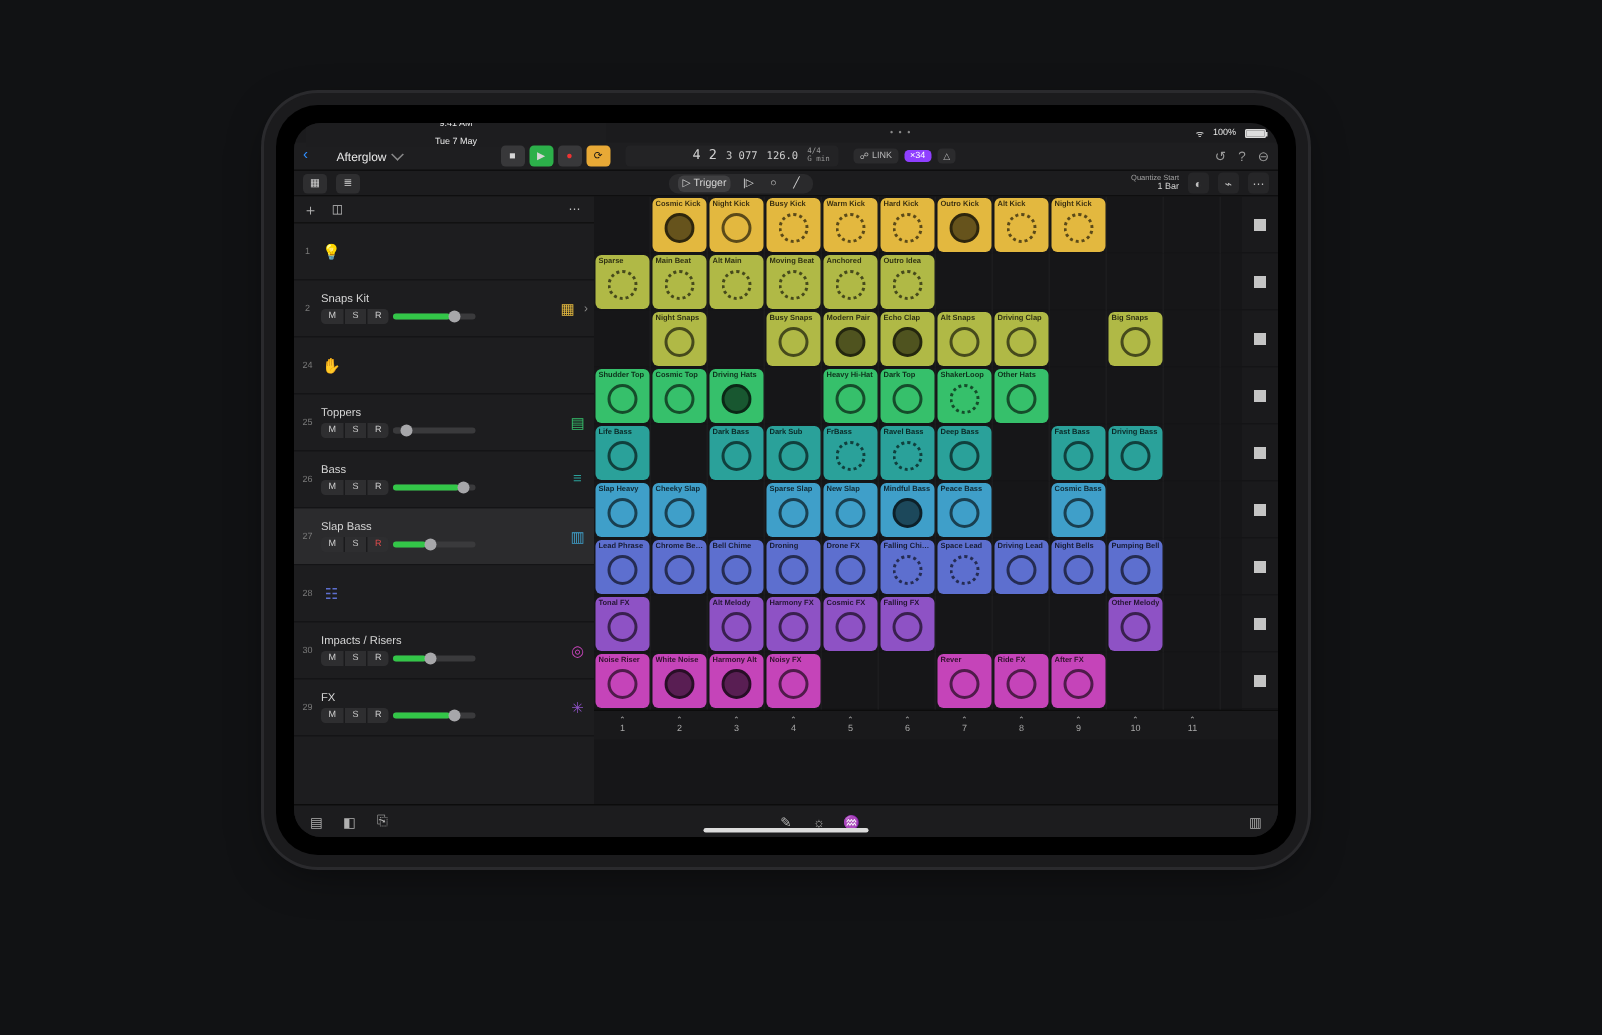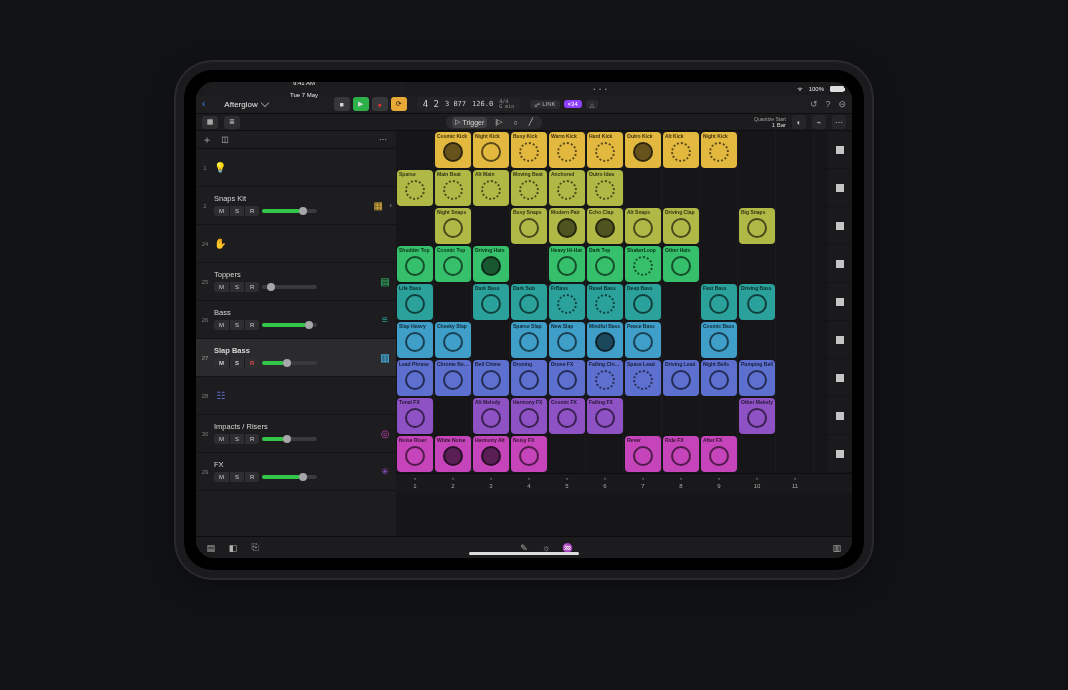--- a/index.html
+++ b/index.html
@@ -23,21 +23,21 @@
   .nav { display:flex; align-items:center; height:18px; padding:0 6px; gap:6px; font-size:8px; background:#1e1e20;}
   .back { color:#2f8eff; font-size:10px; line-height:1; }
   .title { color:#e8e8e8; font-weight:500; display:flex; align-items:center; gap:4px;margin-left:13px;}
   .chev{ width:6px;height:6px;border:1px solid #8a8a8a;border-top:none;border-left:none;transform:rotate(45deg);margin-top:-2px;}
   .transport { display:flex; align-items:center; gap:3px; margin-left:60px;}
   .tbtn { width:16px; height:14px; background:#38383a; border-radius:3px; display:flex; align-items:center; justify-content:center; font-size:7px;}
   .tbtn.play{ background:#2cb04a;}
   .tbtn.rec{ background:#38383a; color:#e33;}
   .tbtn.loop{ background:#e8a936; color:#111;}
   .lcd { margin-left:4px; background:#232325; border-radius:3px; padding:1px 6px; display:flex; gap:6px; align-items:center; font-family: ui-monospace, monospace; font-size:7px; color:#cfcfcf; height:14px;}
-  .lcd .big{font-size:9px;}
+  .lcd .big{font-size:9px;margin-left:39px;}
   .lcd .stack{display:flex;flex-direction:column;font-size:5px;line-height:5px;color:#9a9a9a;}
   .link{ margin-left:4px; display:flex; gap:4px; align-items:center;}
   .linkpill{ background:#2b2b2d; border-radius:3px; font-size:6px; padding:1px 4px; color:#b7b7b8; display:flex; gap:2px; align-items:center;}
   .linkpill.purple{ background:#8f3fff; color:#fff;}
   .navright{ margin-left:auto; display:flex; gap:8px; color:#9a9a9a; font-size:9px;}
   
   .sub { display:flex; align-items:center; height:18px; padding:0 6px; gap:6px; font-size:7px; background:#1c1c1e; border-top:1px solid #0e0e0f; border-bottom:1px solid #0e0e0f;}
   .vbtn { width:16px; height:13px; background:#2e2e30; border-radius:3px; display:flex; align-items:center; justify-content:center;}
   .cap { background:#2a2a2c; border-radius:6px; padding:1px 6px; display:flex; gap:5px; align-items:center; margin-left:200px;}
   .cap .seg{display:flex;align-items:center;gap:2px;padding:0 3px;height:11px;}
@@ -46,21 +46,21 @@
   .quant{display:flex;flex-direction:column;font-size:5px;color:#a0a0a0;align-items:flex-end;}
   .ibtn{ width:14px;height:14px;border-radius:3px;background:#262628;display:flex;align-items:center;justify-content:center;color:#bfbfbf;font-size:8px;}
   
   .main { display:flex; height:calc(100% - 13px - 18px - 18px - 22px); }
   
   .left { width:200px; background:#1d1d1f; display:flex; flex-direction:column; }
   .lhead { display:flex; align-items:center; height:18px; padding:0 6px; gap:6px; border-bottom:1px solid #111;}
   .plus{color:#b0b0b0;font-size:10px;}
   .tracks{ flex:1; overflow:hidden;}
   .track{ display:flex; align-items:center; height:38px; border-bottom:1px solid #141416; padding:0 4px; gap:4px; position:relative;}
-  .track.sel{ background:#2b2b2d;font-weight:bold;}
+  .track.sel{ background:#2b2b2d;}
   .tnum{ width:10px; font-size:6px; color:#7a7a7a; text-align:center;}
   .tbody{ flex:1; display:flex; flex-direction:column; gap:3px;}
   .tname{ font-size:7.5px; color:#d6d6d6; line-height:1;}
   .tctrls{ display:flex; gap:3px; align-items:center;}
   .msr{ display:flex; gap:0; background:#2e2e30; border-radius:3px; overflow:hidden;}
   .msr span{ font-size:6px; padding:2px 5px; border-right:1px solid #1a1a1c; color:#cfcfcf;}
   .msr span:last-child{border:none;}
   .msr span.red{color:#de4b4b;}
   .fader{ flex:1; max-width:55px; height:4px; background:#3a3a3c; border-radius:3px; position:relative;}
   .fader i{position:absolute;inset:0;border-radius:3px;}

